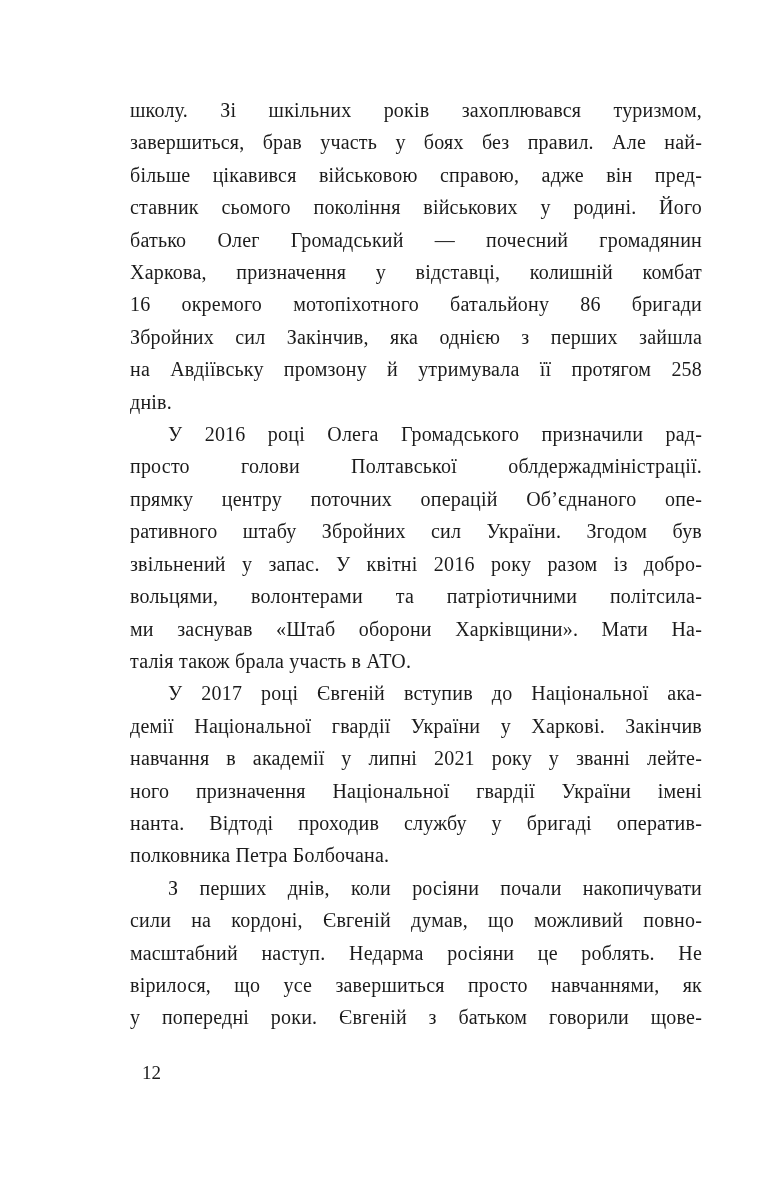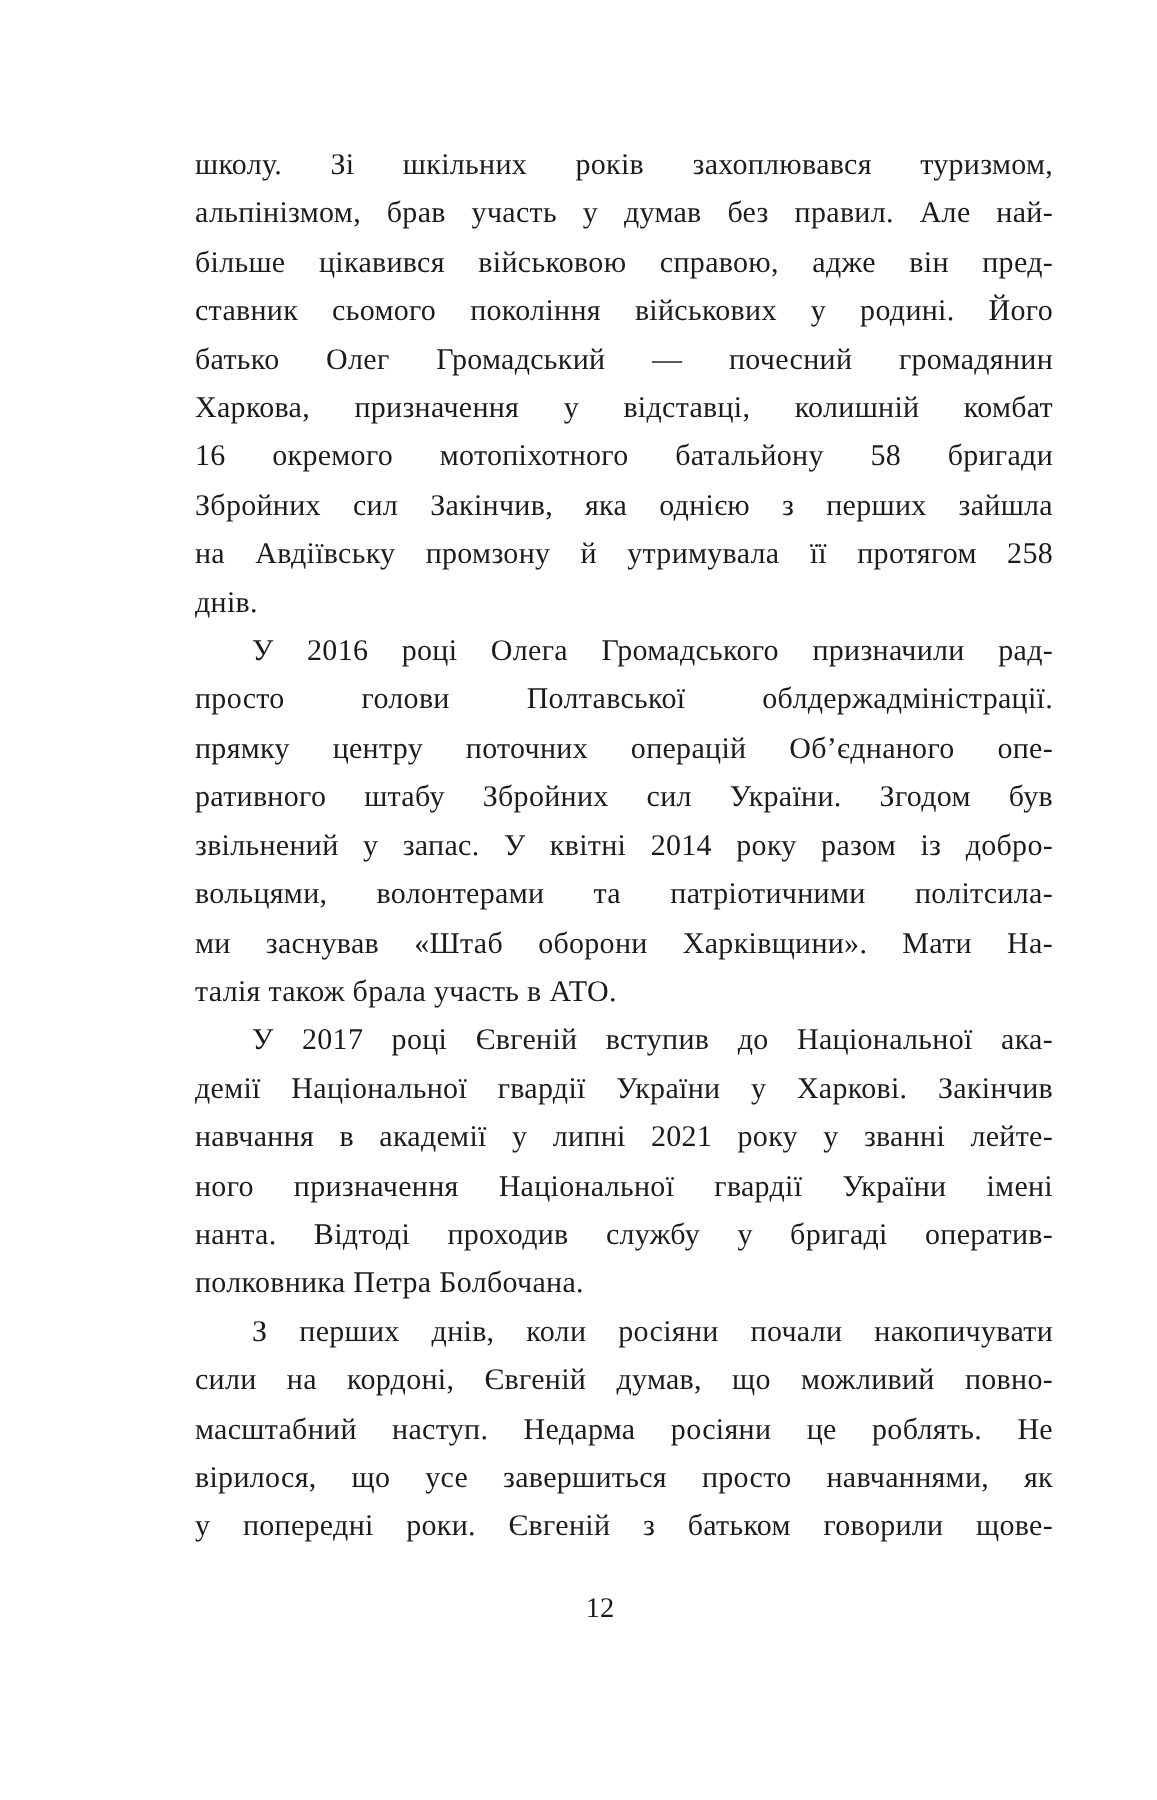--- a/index.html
+++ b/index.html
@@ -36,52 +36,52 @@
   }
   .line.last {
     text-align-last: left;
   }
   .line.indent {
     text-indent: 38px;
   }
   .page-number {
     position: absolute;
     top: 1062px;
-    left: 114px;
+    left: 142px;
     width: 572px;
-    text-align: center;
+    text-align: left;
     font-size: 19px;
     color: #1b1b1b;
   }
 </style>
 </head>
 <body>
 
 <div class="page">
   <div class="text-block">
 
     <div class="para">
       <div class="line">школу. Зі шкільних років захоплювався туризмом,</div>
-      <div class="line">альпінізмом, брав участь у думав без правил. Але най-</div>
+      <div class="line">завершиться, брав участь у боях без правил. Але най-</div>
       <div class="line">більше цікавився військовою справою, адже він пред-</div>
       <div class="line">ставник сьомого покоління військових у родині. Його</div>
       <div class="line">батько Олег Громадський — почесний громадянин</div>
       <div class="line">Харкова, призначення у відставці, колишній комбат</div>
-      <div class="line">16 окремого мотопіхотного батальйону 58 бригади</div>
+      <div class="line">16 окремого мотопіхотного батальйону 86 бригади</div>
       <div class="line">Збройних сил Закінчив, яка однією з перших зайшла</div>
       <div class="line">на Авдіївську промзону й утримувала її протягом 258</div>
       <div class="line last">днів.</div>
     </div>
 
     <div class="para">
       <div class="line indent">У 2016 році Олега Громадського призначили рад-</div>
       <div class="line">просто голови Полтавської облдержадміністрації.</div>
       <div class="line">прямку центру поточних операцій Об’єднаного опе-</div>
       <div class="line">ративного штабу Збройних сил України. Згодом був</div>
-      <div class="line">звільнений у запас. У квітні 2014 року разом із добро-</div>
+      <div class="line">звільнений у запас. У квітні 2016 року разом із добро-</div>
       <div class="line">вольцями, волонтерами та патріотичними політсила-</div>
       <div class="line">ми заснував «Штаб оборони Харківщини». Мати На-</div>
       <div class="line last">талія також брала участь в АТО.</div>
     </div>
 
     <div class="para">
       <div class="line indent">У 2017 році Євгеній вступив до Національної ака-</div>
       <div class="line">демії Національної гвардії України у Харкові. Закінчив</div>
       <div class="line">навчання в академії у липні 2021 року у званні лейте-</div>
       <div class="line">ного призначення Національної гвардії України імені</div>

